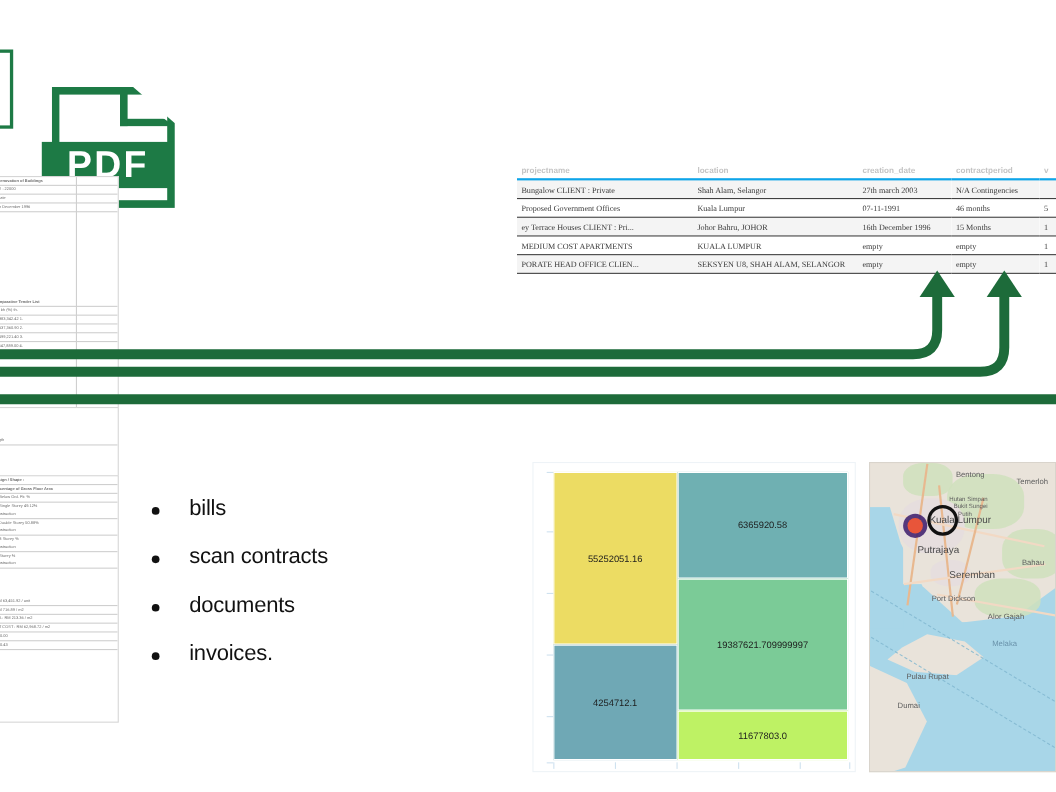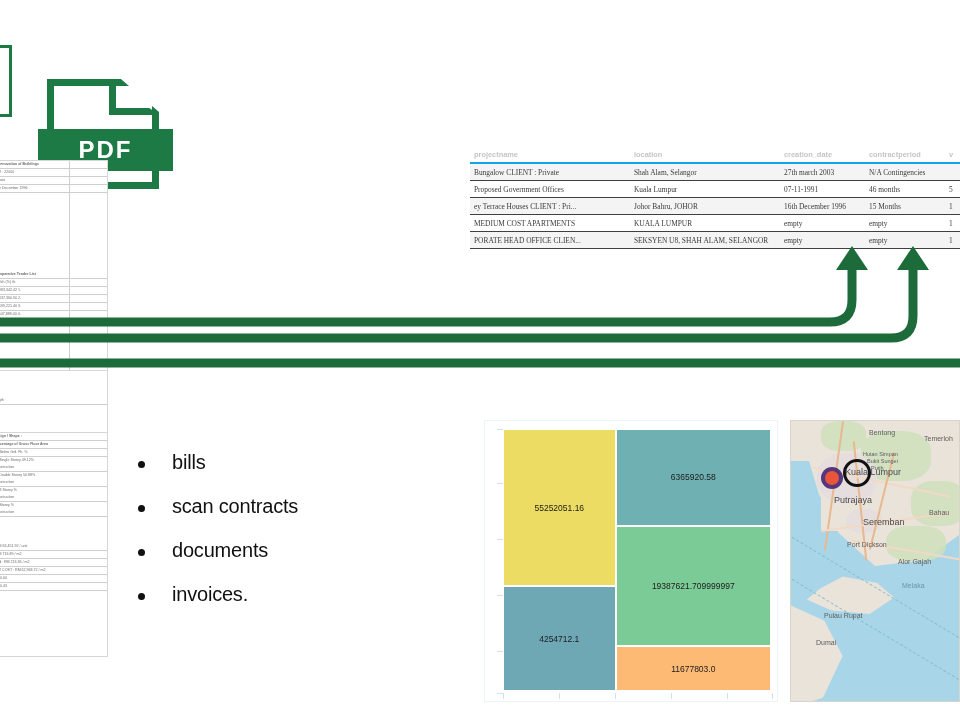--- a/index.html
+++ b/index.html
@@ -31,22 +31,22 @@
     border: 7px solid #1d7a45; background:#fff;
     clip-path: polygon(0 0, 66% 0, 100% 30%, 100% 100%, 0 100%);
   }
   .pdf-fold {
     position:absolute; left:62px; top:0px; width:50px; height:36px;
     border-left:7px solid #1d7a45; border-bottom:7px solid #1d7a45;
     background:transparent;
     clip-path: polygon(0 0, 100% 100%, 0 100%);
   }
   .pdf-band {
-    position:absolute; left:-9px; top:50px; width:135px; height:42px;
-    background:#1d7a45; color:#fff; font-size:24px; font-weight:bold;
+    position:absolute; left:-9px; top:50px; width:120px; height:42px;
+    background:#1d7a45; color:#fff; font-size:34px; font-weight:bold;
     letter-spacing:2px; display:flex; align-items:center; justify-content:center;
   }
 
   
   .mini-doc {
     position:absolute; left:-18px; top:45px; width:30px; height:72px;
     border:3px solid #1d7a45; background:#fff;
   }
 
   
@@ -289,21 +289,21 @@
       </div>
       <div class="tm-cell" id="tm1" style="left: 112.56px; top: 0px; width: 155.44px; height: 96.94px; background: rgb(111, 176, 178);">
         <span>6365920.58</span>
       </div>
       <div class="tm-cell" id="tm2" style="left: 112.56px; top: 96.94px; width: 155.44px; height: 120.52px; background: rgb(123, 203, 151);">
         <span>19387621.709999997</span>
       </div>
       <div class="tm-cell" id="tm3" style="left: 0px; top: 157.2px; width: 112.56px; height: 104.8px; background: rgb(111, 168, 181);">
         <span>4254712.1</span>
       </div>
-      <div class="tm-cell" id="tm4" style="left: 112.56px; top: 217.46px; width: 155.44px; height: 44.54px; background: #fdba74;">
+      <div class="tm-cell" id="tm4" style="left: 112.56px; top: 217.46px; width: 155.44px; height: 44.54px; background: #bef264;">
         <span>11677803.0</span>
       </div>
     </div>
 
     <div class="tm-tick" style="left:12px; top:8px;  width:6px; height:1px;"></div>
     <div class="tm-tick" style="left:12px; top:62px; width:6px; height:1px;"></div>
     <div class="tm-tick" style="left:12px; top:118px;width:6px; height:1px;"></div>
     <div class="tm-tick" style="left:12px; top:174px;width:6px; height:1px;"></div>
     <div class="tm-tick" style="left:12px; top:230px;width:6px; height:1px;"></div>
     <div class="tm-tick" style="left:12px; top:272px;width:6px; height:1px;"></div>

